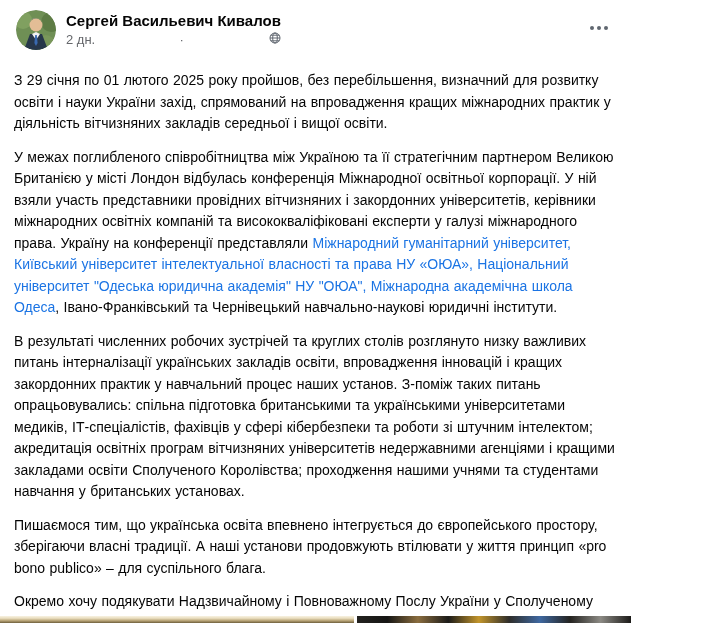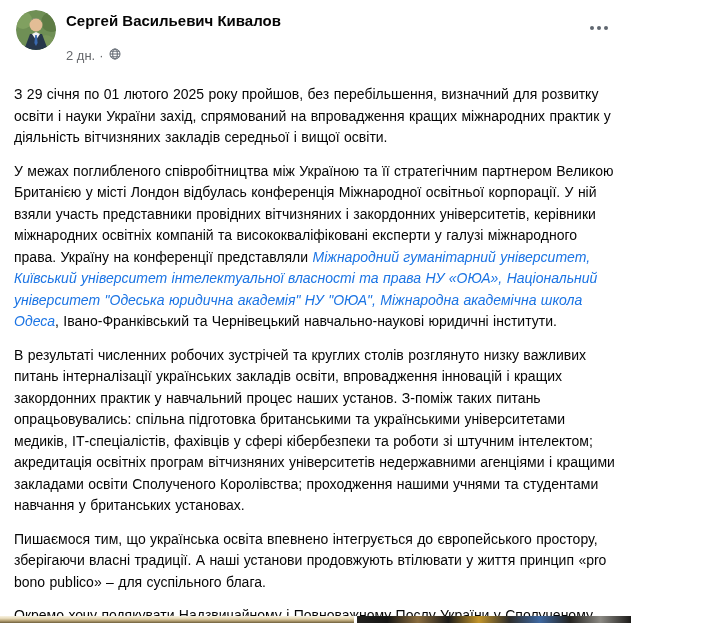--- a/index.html
+++ b/index.html
@@ -32,24 +32,25 @@
     font-size: 15px;
     font-weight: 700;
     color: var(--text-color, #050505);
     line-height: 19px;
     cursor: pointer;
   }
   .meta-row {
     display: flex;
     align-items: center;
     gap: 4px;
-    margin-top: 18px;
+    margin-top: 2px;
     font-size: 13px;
     color: var(--meta-color, #65676b);
     line-height: 16px;
+    justify-content: space-between;
   }
   .globe { display: inline-block; margin-left: 1px; }
   .menu-dots {
     position: absolute;
     top: 18px;
     right: 18px;
     width: 28px; height: 20px;
     display: flex;
     align-items: center;
     justify-content: center;
@@ -70,21 +71,20 @@
     font-size: 14px;
     line-height: 21.5px;
     color: var(--text-color, #050505);
     word-spacing: 0.5px;
   }
   .post-body p { margin: 12px 0 3px 0; }
   .post-link {
     color: var(--link-color, #1b74e4);
     text-decoration: none;
     cursor: pointer;
-    font-style: italic;
   }
 
   
   .photo-strip {
     position: absolute;
     left: 0; right: 0; bottom: 0;
     height: 7px;
     display: flex;
     background: #fff;
   }

